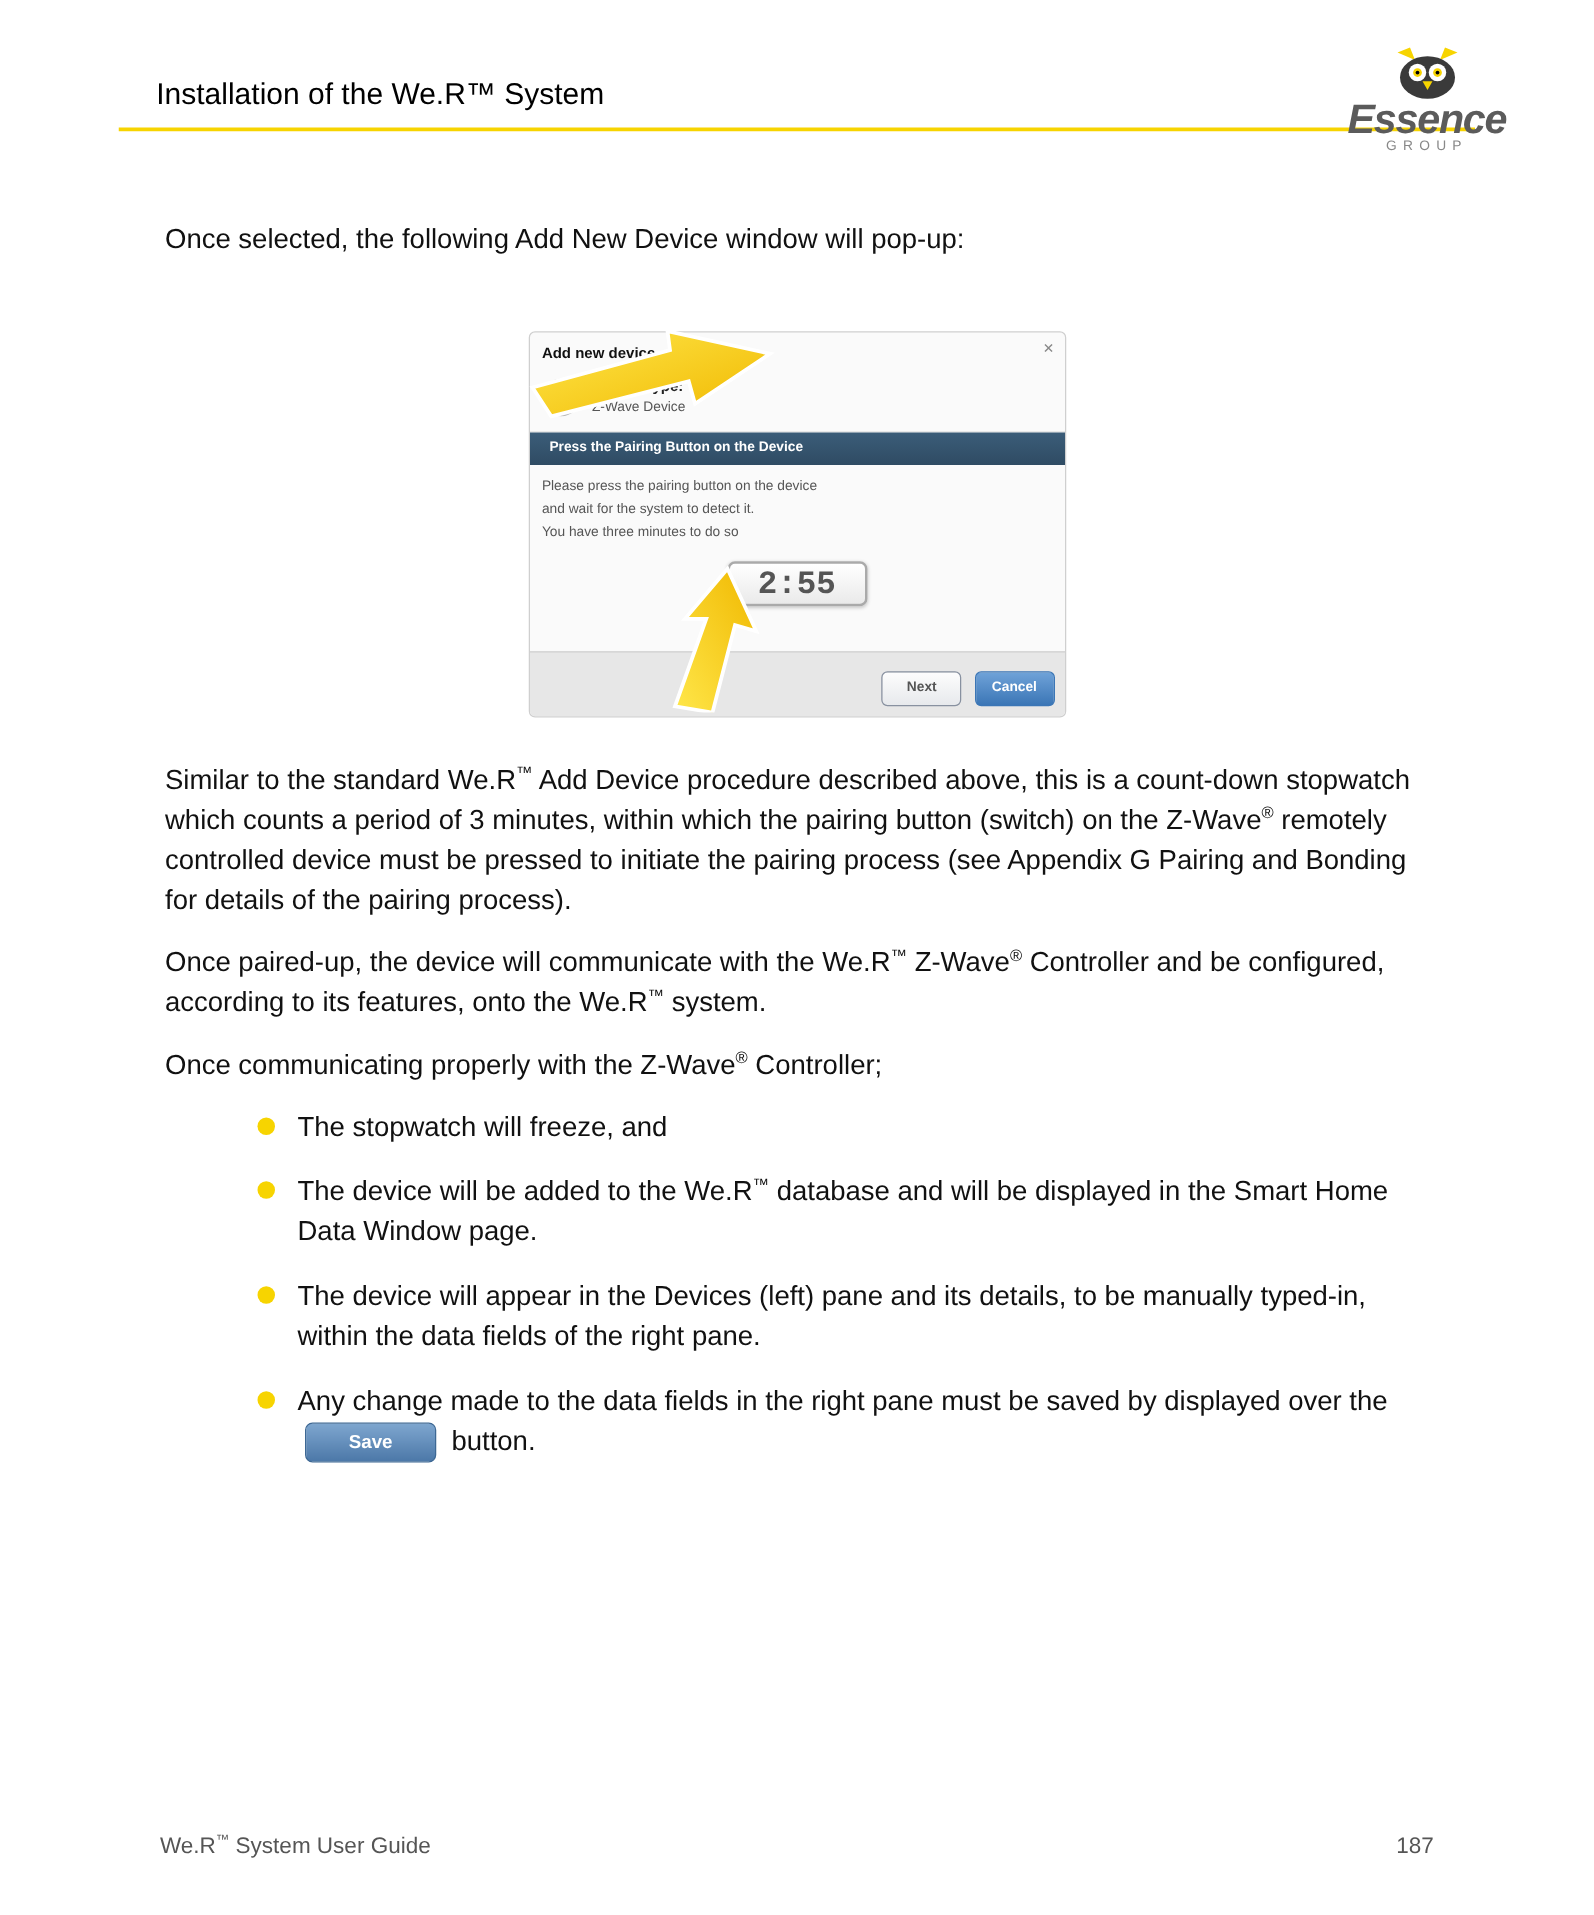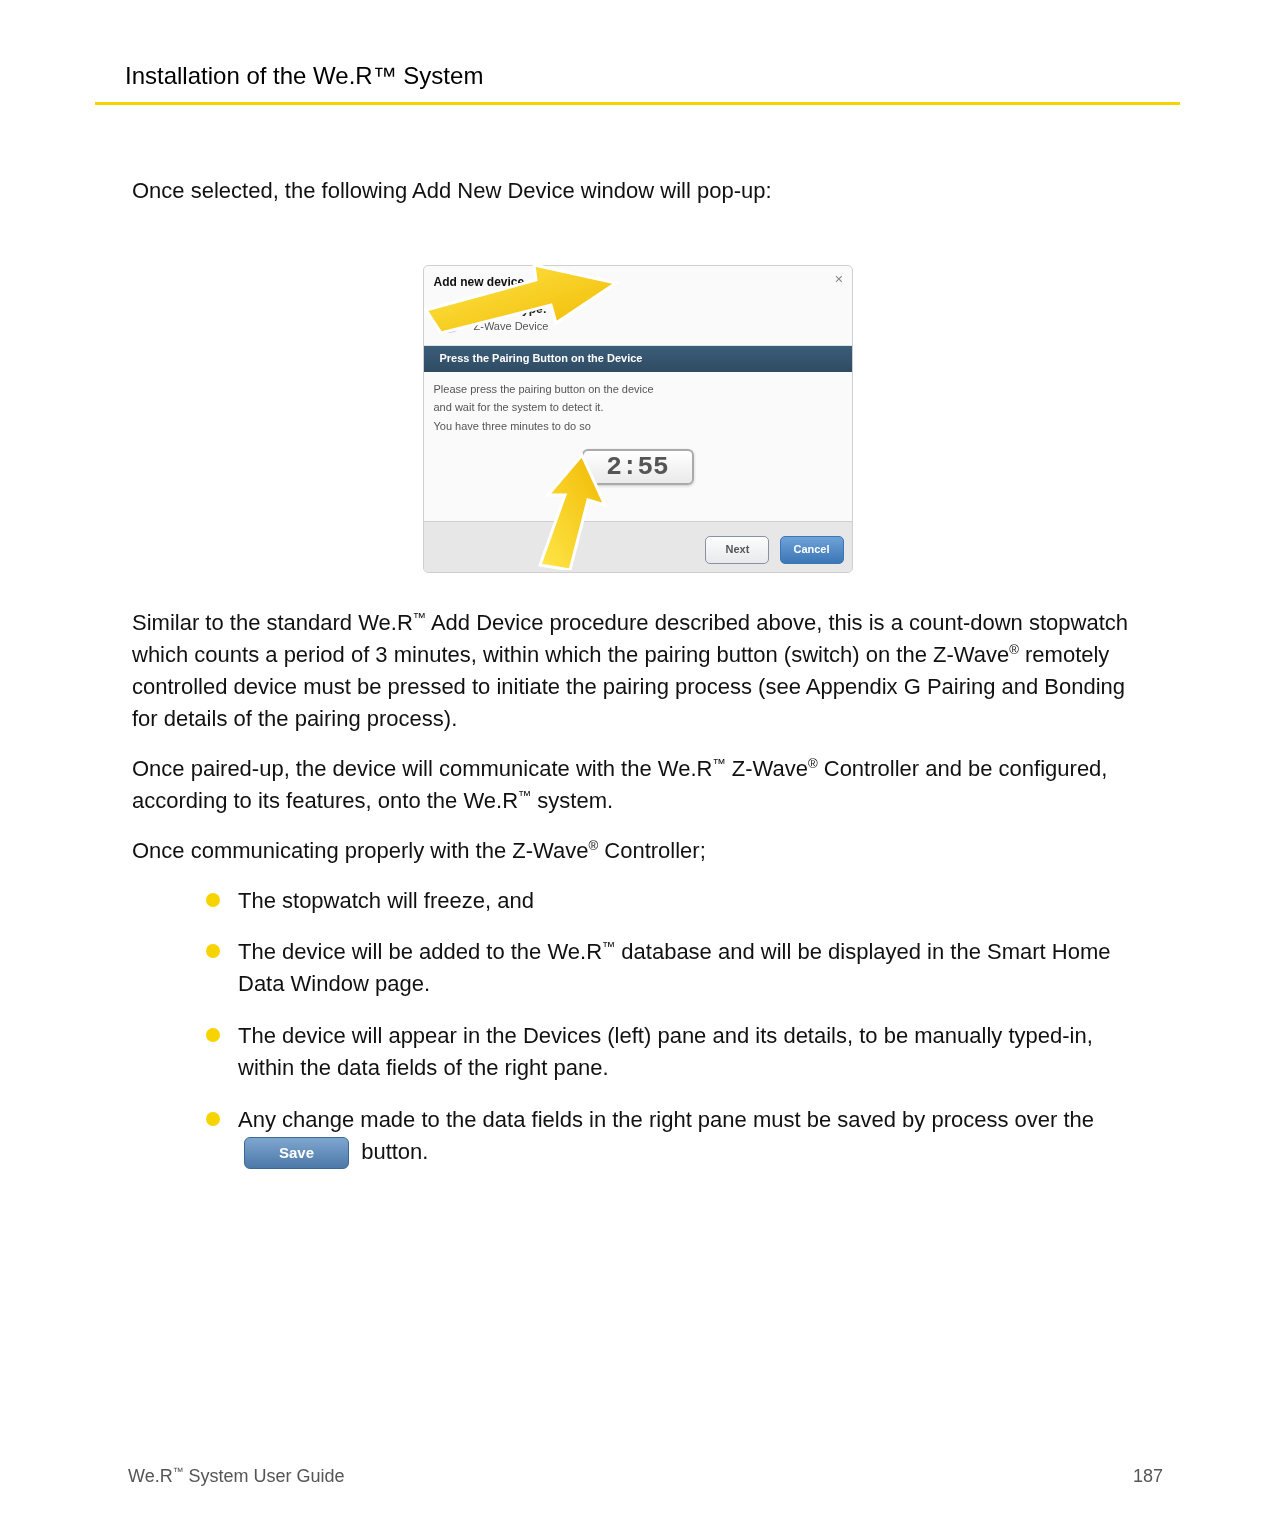--- a/index.html
+++ b/index.html
@@ -154,32 +154,49 @@
       border:1px solid #3d6894;
       border-radius:6px;
       color:#fff; font-weight:700; font-size:15px;
       padding: 4px 34px;
       margin: 0 6px;
       text-align: right;
     }
 
     .footer {
       position: absolute;
-      bottom: 45px; left: 95px; right: 79px;
+      bottom: 45px; left: 95px; right: 95px;
       display:flex; justify-content: space-between;
       font-size: 18px; color:#555;
       padding: 0 33px;
-      align-items: center;
     }
   </style>
 </head>
 <body>
 
 <div class="page">
 
+  <div class="logo">
+    <div class="owl">
+      <svg viewBox="0 0 64 44">
+        <path d="M8 6 L18 2 L22 12 Z" fill="#f7d400"></path>
+        <path d="M56 6 L46 2 L42 12 Z" fill="#f7d400"></path>
+        <ellipse cx="32" cy="26" rx="22" ry="17" fill="#3a3a3a"></ellipse>
+        <ellipse cx="24" cy="22" rx="7" ry="7" fill="#fff"></ellipse>
+        <ellipse cx="40" cy="22" rx="7" ry="7" fill="#fff"></ellipse>
+        <circle cx="24" cy="22" r="3.5" fill="#f7d400"></circle>
+        <circle cx="40" cy="22" r="3.5" fill="#f7d400"></circle>
+        <circle cx="24" cy="22" r="1.5" fill="#000"></circle>
+        <circle cx="40" cy="22" r="1.5" fill="#000"></circle>
+        <path d="M28 29 L36 29 L32 36 Z" fill="#f7d400"></path>
+      </svg>
+    </div>
+    <div class="logo-text">Essence</div>
+    <div class="logo-sub">GROUP</div>
+  </div>
 
   <div class="header">
     <div class="header-title">Installation of the We.R™ System</div>
   </div>
 
   <div class="content">
     <p>Once selected, the following Add New Device window will pop-up:</p>
 
     <div class="figure">
       <div class="mini-dialog">
@@ -241,21 +258,21 @@
       <span>Once communicating properly with the Z-Wave</span><sup>®</sup><span> Controller;</span>
     </p>
 
     <ul class="bullets">
       <li>The stopwatch will freeze, and</li>
       <li>
         <span>The device will be added to the We.R</span><sup>™</sup><span> database and will be displayed in the Smart Home Data Window page.</span>
       </li>
       <li>The device will appear in the Devices (left) pane and its details, to be manually typed-in, within the data fields of the right pane.</li>
       <li>
-        <span>Any change made to the data fields in the right pane must be saved by process over the </span><span class="inline-save">Save</span><span> button.</span>
+        <span>Any change made to the data fields in the right pane must be saved by displayed over the </span><span class="inline-save">Save</span><span> button.</span>
       </li>
     </ul>
   </div>
 
   <div class="footer">
     <span>
       <span>We.R</span><sup>™</sup><span> System User Guide</span>
     </span>
     <span>187</span>
   </div>

